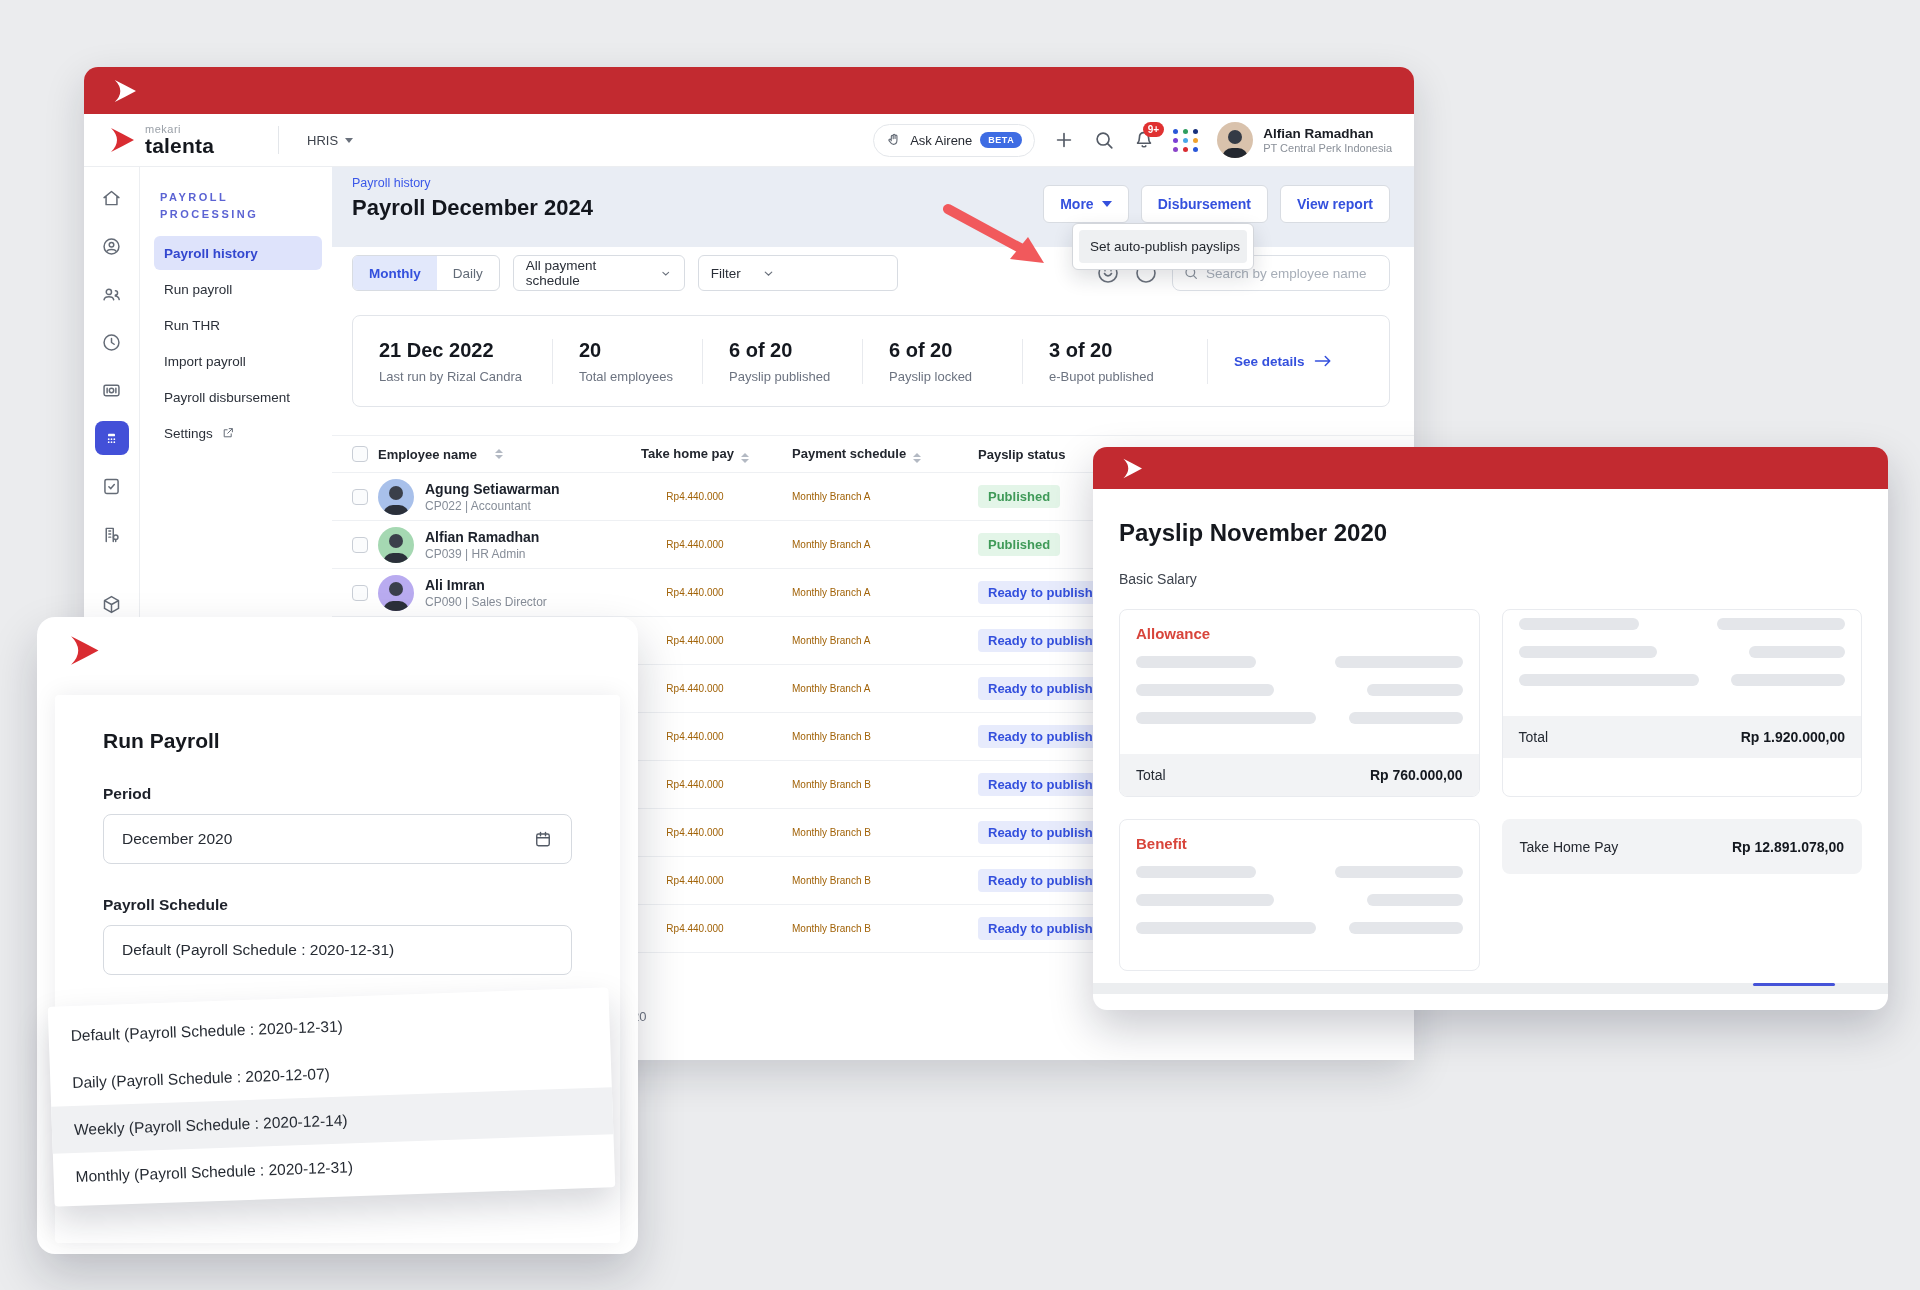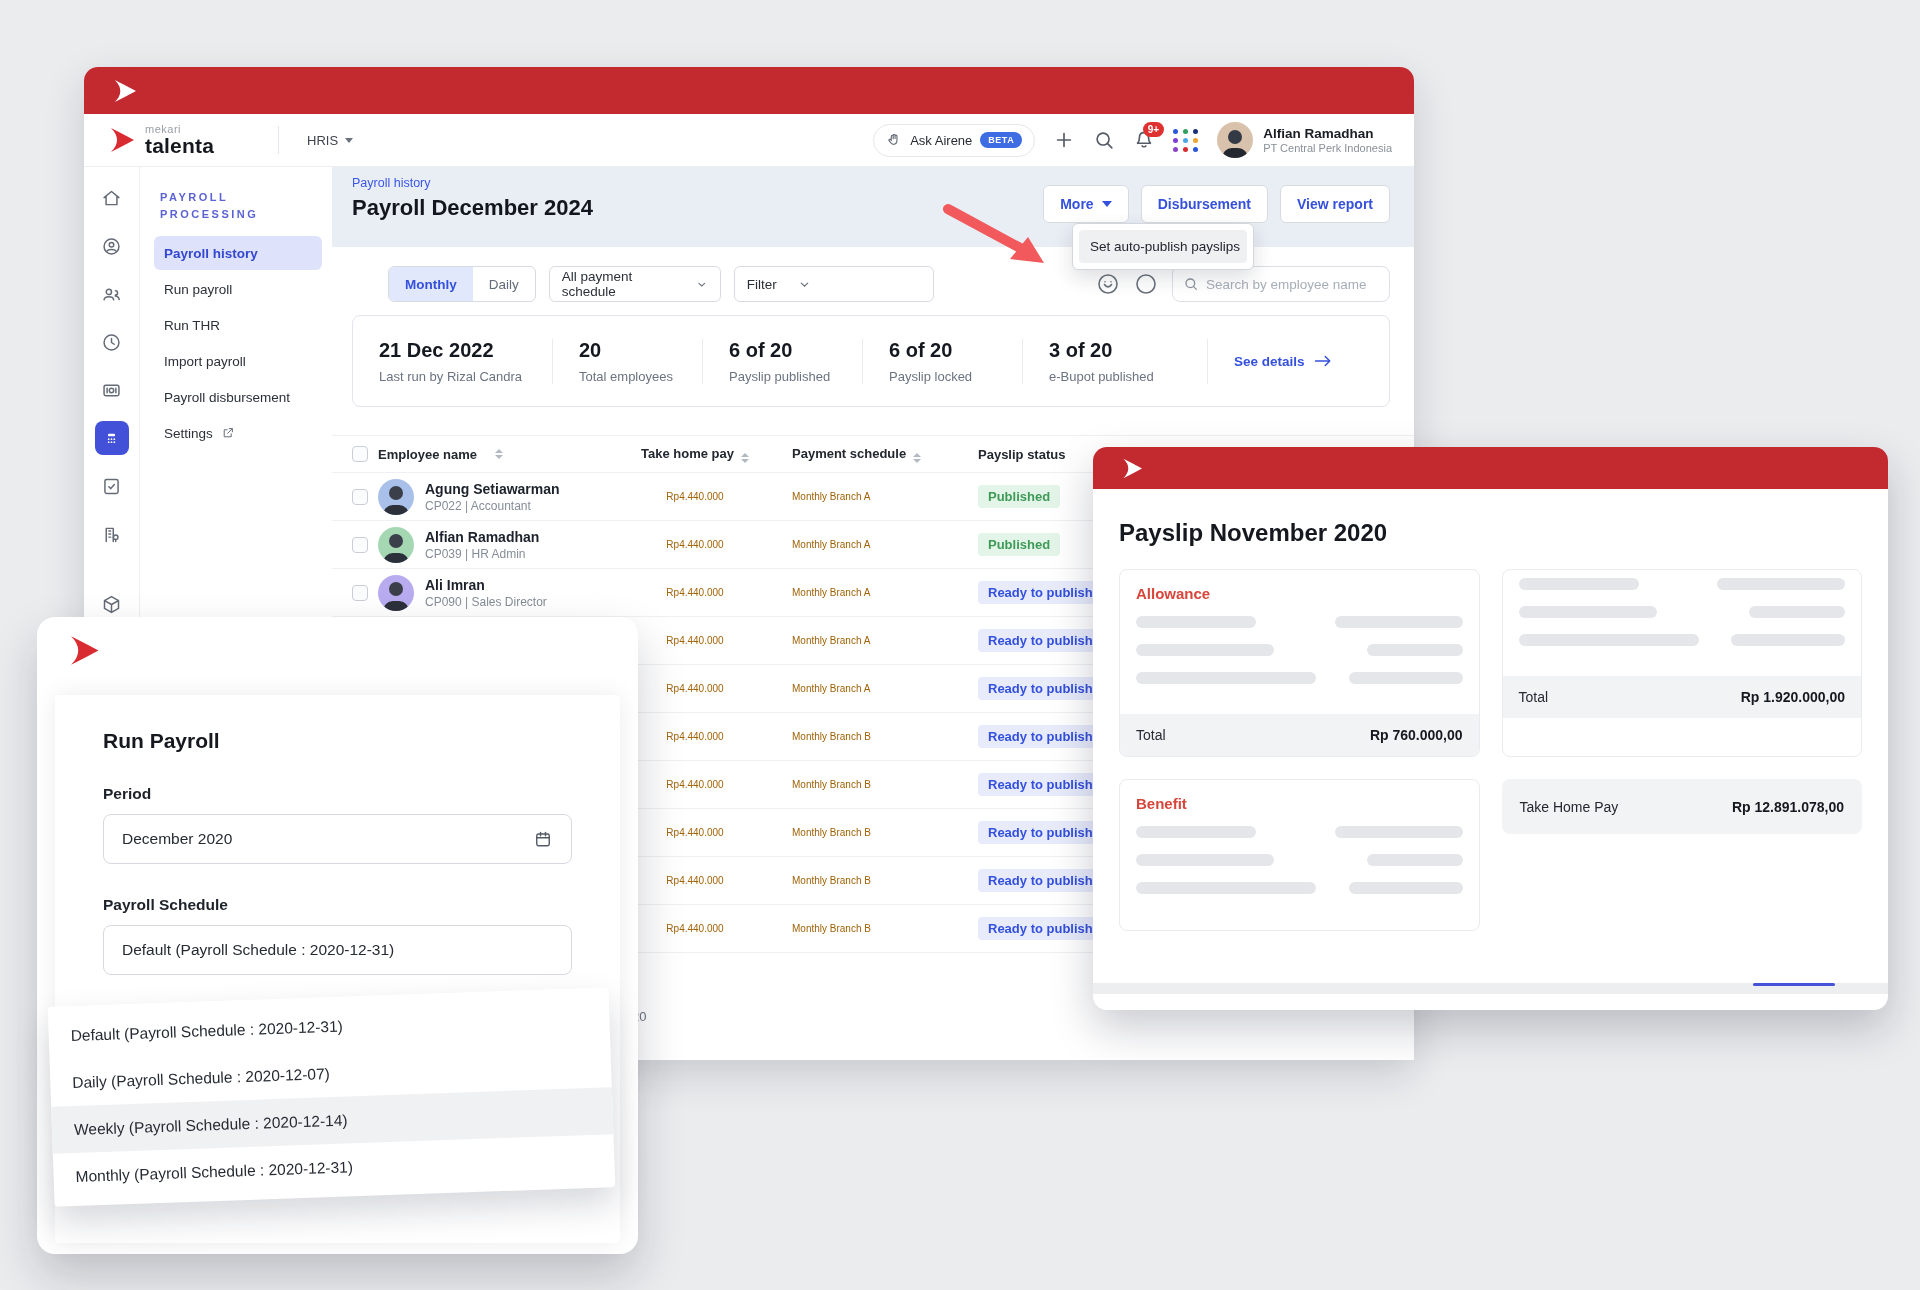--- a/index.html
+++ b/index.html
@@ -77,21 +77,21 @@
   .caret-blue { width:0; height:0; border-left:5px solid transparent;
     border-right:5px solid transparent; border-top:6px solid #3450dd; }
 
   .more-dd { position:absolute; top:56px; left:740px; width:182px; z-index:9;
     background:#fff; border:1px solid #d3d6db; border-radius:6px;
     box-shadow:0 8px 20px rgba(20,25,45,.14); padding:6px; }
   .more-dd-item { background:#eef0f2; border-radius:4px; padding:9px 11px;
     font-size:13.5px; color:#23272e; cursor:pointer; white-space:nowrap; }
   .note-arrow { position:absolute; top:34px; left:608px; z-index:10; width:112px; height:66px; }
 
-  .filters { position:absolute; top:99px; left:20px; right:24px; display:flex; align-items:center;margin-left:36px; }
+  .filters { position:absolute; top:88px; left:20px; right:24px; display:flex; align-items:center; }
   .seg { display:flex; height:36px; border:1px solid #d8dce2; border-radius:6px;
     overflow:hidden; background:#fff; }
   .seg-btn { padding:0 16px; display:flex; align-items:center; font-size:13.5px;
     color:#626b77; cursor:pointer; }
   .seg-btn.active { background:#e2e8fb; color:#3450dd; font-weight:600; }
   .sel { height:36px; border:1px solid #d8dce2; border-radius:6px; background:#fff;
     display:flex; align-items:center; padding:16px 12px;
     font-size:13.5px; color:#2a2f38; cursor:pointer; margin-left:13px;gap:21px; }
   .sel svg { width:13px; height:13px; }
   .ghost-circles { margin-left:auto; display:flex; gap:14px; margin-right:14px; }
@@ -626,20 +626,21 @@
 </div>
 
 <div class="win" id="payslip">
   <div class="redbar">
     <svg viewBox="0 0 28 26">
         <path d="M4 1 Q10 7 10 13 Q10 19 4 25 Q15 19.5 27 13 Q15 6.5 4 1 Z" fill="#ffffff"></path>
       </svg>
   </div>
   <div class="ps-body">
     <div class="ps-title">Payslip November 2020</div>
+    <div class="ps-basic-l">Basic Salary</div>
 
     <div class="ps-grid">
       <div class="ps-card">
         <div class="ps-card-h">Allowance</div>
         <div class="sk-rows">
           <div class="sk-row">
               <span class="sk" style="width:120px"></span>
               <span class="sk" style="width:128px"></span>
             </div>
           <div class="sk-row">

